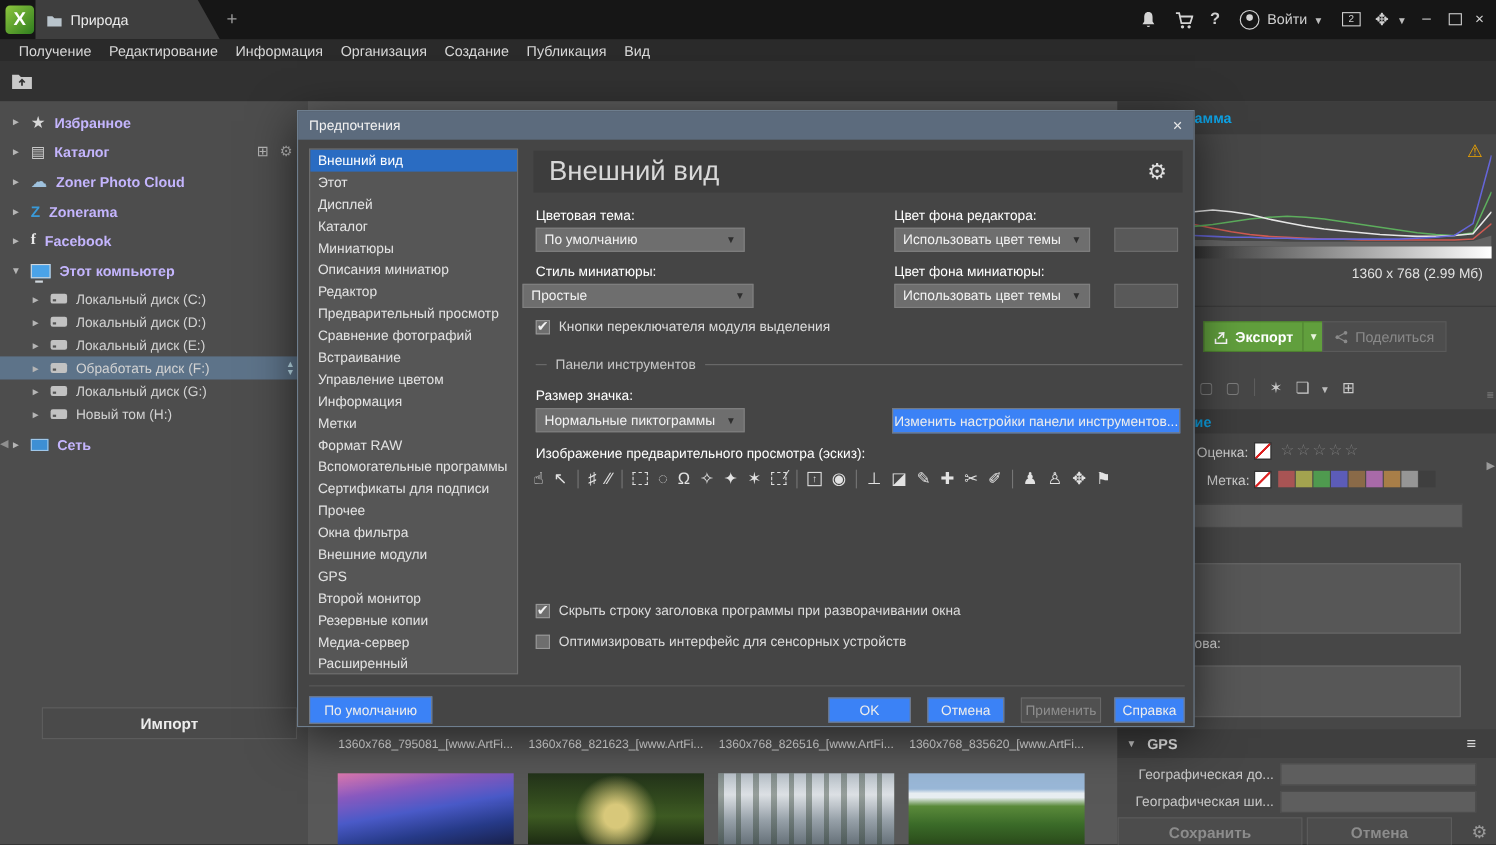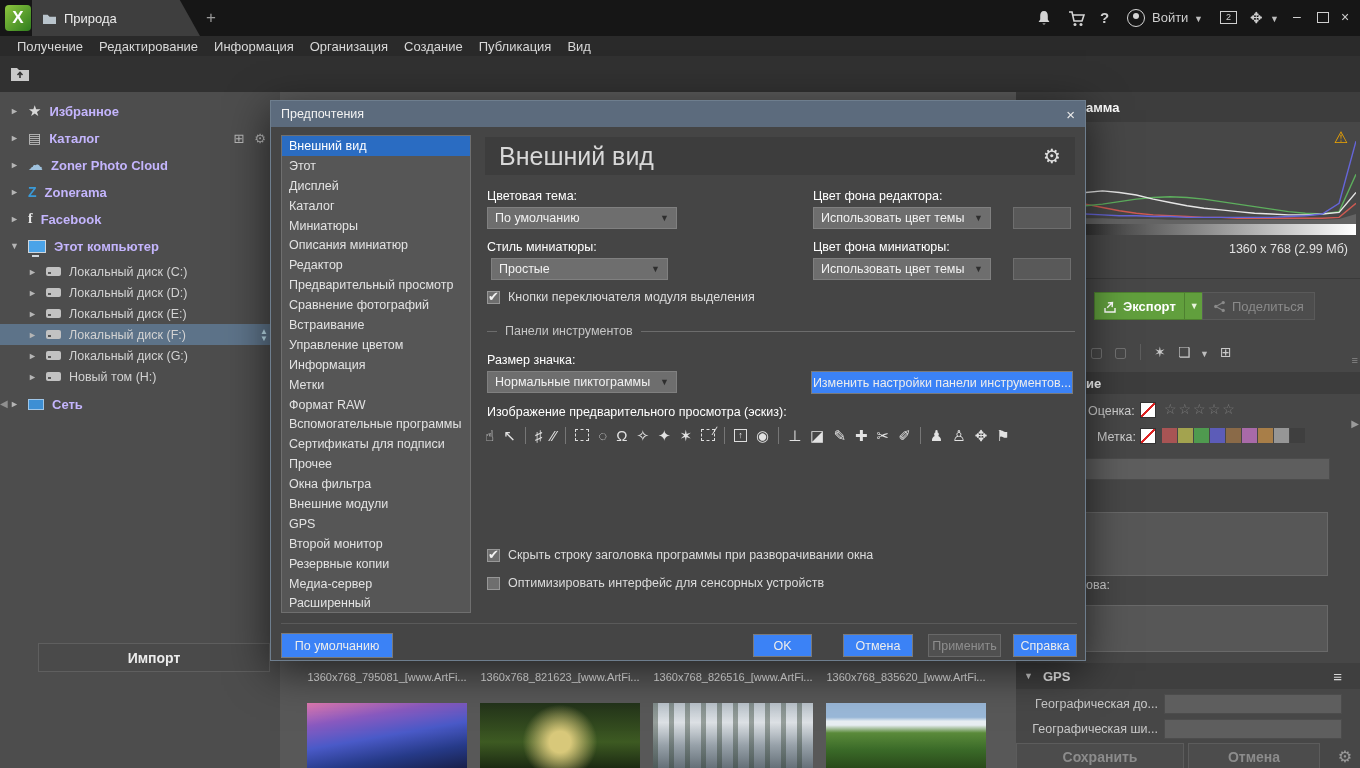--- a/index.html
+++ b/index.html
@@ -57,21 +57,21 @@
   .film-item{position:absolute;top:0;width:172px;height:107px;}
   .film-item .fname{position:absolute;top:10px;left:0;width:172px;text-align:center;font-size:11px;color:#e8e8e8;white-space:nowrap;overflow:hidden;}
   .film-item .thumb{position:absolute;top:42px;left:6px;width:160px;height:65px;}
   .thumb-0{background:linear-gradient(170deg,#e07ab0 0%,#8a5ac0 25%,#4a5ac8 50%,#263a88 75%,#18204a 100%);}
   .thumb-1{background:radial-gradient(circle at 50% 60%,#d8c87a 0,#d8c87a 12%,rgba(0,0,0,0) 42%),linear-gradient(180deg,#23331a,#3d5a22 60%,#1c2a12);}
   .thumb-2{background:repeating-linear-gradient(90deg,rgba(45,60,45,.4) 0 5px,rgba(0,0,0,0) 5px 16px),linear-gradient(180deg,#b9c2ca,#dde1e5 30%,#97a1a9 65%,#657078);}
   .thumb-3{background:linear-gradient(180deg,#9ab8d8 0 22%,#e8eef2 28% 34%,#5a8a3a 46%,#3a6a28 72%,#2a4a1a);}
   
   #rpanel{left:1016px;top:92px;width:344px;height:676px;background:#474747;}
   .band{position:absolute;left:0;width:344px;background:#3d3d3d;display:flex;align-items:center;}
-  .band .t{font-size:13px;font-weight:bold;color:#ffffff;}
+  .band .t{font-size:13px;font-weight:bold;color:#0ea5e9;}
   #hist-grad{position:absolute;left:2px;top:132px;width:338px;height:11px;background:linear-gradient(90deg,#000,#fff);}
   #hist-caption{position:absolute;right:12px;top:150px;font-size:12.5px;color:#e2e2e2;}
   .gbtn{position:absolute;display:flex;align-items:center;height:28px;box-sizing:border-box;}
   #export-btn{left:78px;top:200px;background:#619f3d;border:1px solid #4e8030;color:#fff;font-size:13px;font-weight:bold;}
   #export-btn .main{display:flex;align-items:center;gap:6px;padding:0 8px;}
   #export-btn .dd{border-left:1px solid #4e8030;padding:0 5px;height:100%;display:flex;align-items:center;}
   #share-btn{left:186px;top:200px;background:#4d4d4d;border:1px solid #5a5a5a;color:#8a8a8a;font-size:13px;gap:6px;padding:0 10px;}
   .rp-ic{position:absolute;color:#c9c9c9;font-size:14px;}
   .rp-ic.dim{color:#7d7d7d;}
   .swatch-none{width:14px;height:14px;background:linear-gradient(135deg,#fff 44%,#d22 46%,#d22 54%,#fff 56%);border:1px solid #333;}
@@ -279,21 +279,21 @@
         <span class="lbl">Локальный диск (D:)</span>
       </div>
       <div class="drive-row" style="top: 211px;">
         <span class="arr" style="width:10px;color:#b5b5b5;font-size:9px">►</span>
         <span class="icon-drive"></span>
         <span class="lbl">Локальный диск (E:)</span>
       </div>
       <div class="drive-row selected" style="top: 232px;">
         <span class="arr" style="width:10px;color:#b5b5b5;font-size:9px">►</span>
         <span class="icon-drive"></span>
-        <span class="lbl">Локальный диск (F:)</span>
+        <span class="lbl">Обработать диск (F:)</span>
         <span class="updown">▲<br>▼</span>
       </div>
       <div class="drive-row" style="top: 253px;">
         <span class="arr" style="width:10px;color:#b5b5b5;font-size:9px">►</span>
         <span class="icon-drive"></span>
         <span class="lbl">Локальный диск (G:)</span>
       </div>
       <div class="drive-row" style="top: 274px;">
         <span class="arr" style="width:10px;color:#b5b5b5;font-size:9px">►</span>
         <span class="icon-drive"></span>
@@ -451,21 +451,21 @@
         <span class="chev">▼</span>
     </div>
     <span class="flab" style="left:542px;top:88px">Цвет фона редактора:</span>
     <div class="fsel" style="left:542px;top:106px;width:178px">
       <span>Использовать цвет темы</span>
         <span class="chev">▼</span>
     </div>
     <div class="cswatch" style="left:742px;top:106px"></div>
 
     <span class="flab" style="left:216px;top:139px">Стиль миниатюры:</span>
-    <div class="fsel" style="left:220px;top:157px;width:177px">
+    <div class="fsel" style="left:204px;top:157px;width:210px">
       <span>Простые</span>
         <span class="chev">▼</span>
     </div>
     <span class="flab" style="left:542px;top:139px">Цвет фона миниатюры:</span>
     <div class="fsel" style="left:542px;top:157px;width:178px">
       <span>Использовать цвет темы</span>
         <span class="chev">▼</span>
     </div>
     <div class="cswatch" style="left:742px;top:157px"></div>
 
@@ -523,19 +523,19 @@
       <span class="cb checked"></span>
       <span>Скрыть строку заголовка программы при разворачивании окна</span>
     </div>
     <div class="cbrow" style="left:216px;top:475px">
       <span class="cb"></span>
       <span>Оптимизировать интерфейс для сенсорных устройств</span>
     </div>
 
     <div class="dlg-sep"></div>
     <div class="dbtn" style="left:10px;top:532px;width:112px;height:25px">По умолчанию</div>
-    <div class="dbtn" style="left:482px;top:533px;width:59px">OK</div>
+    <div class="dbtn" style="left:482px;top:533px;width:75px">OK</div>
     <div class="dbtn" style="left:572px;top:533px;width:70px">Отмена</div>
     <div class="dbtn disabled" style="left:657px;top:533px;width:73px">Применить</div>
     <div class="dbtn" style="left:742px;top:533px;width:64px">Справка</div>
   </div>
 
 </div>
 
 </body></html>

